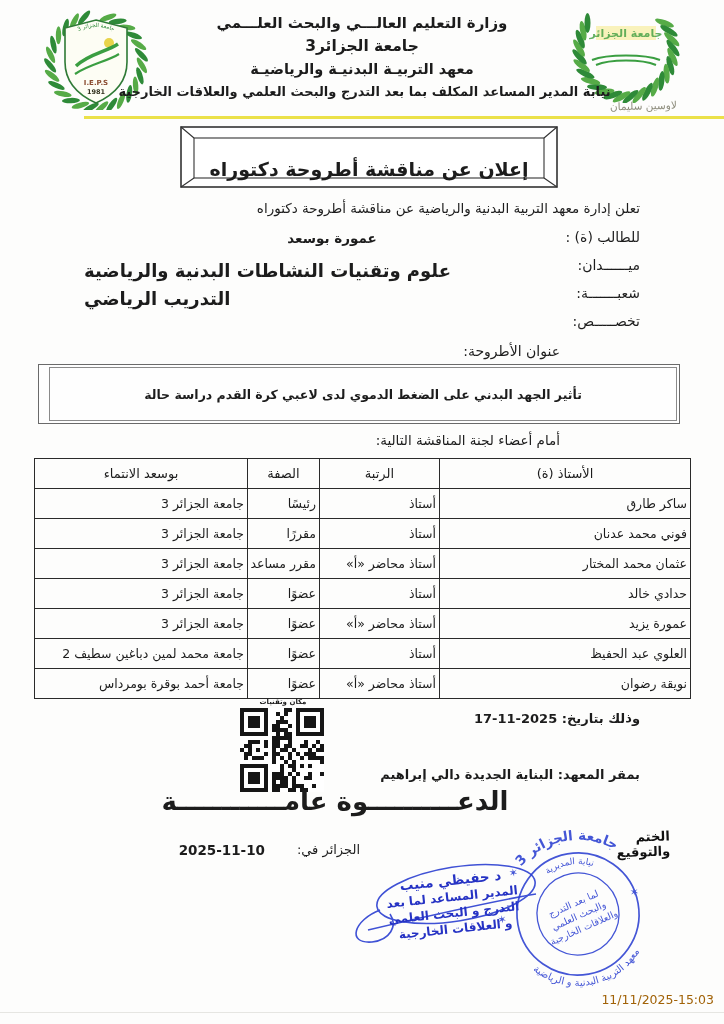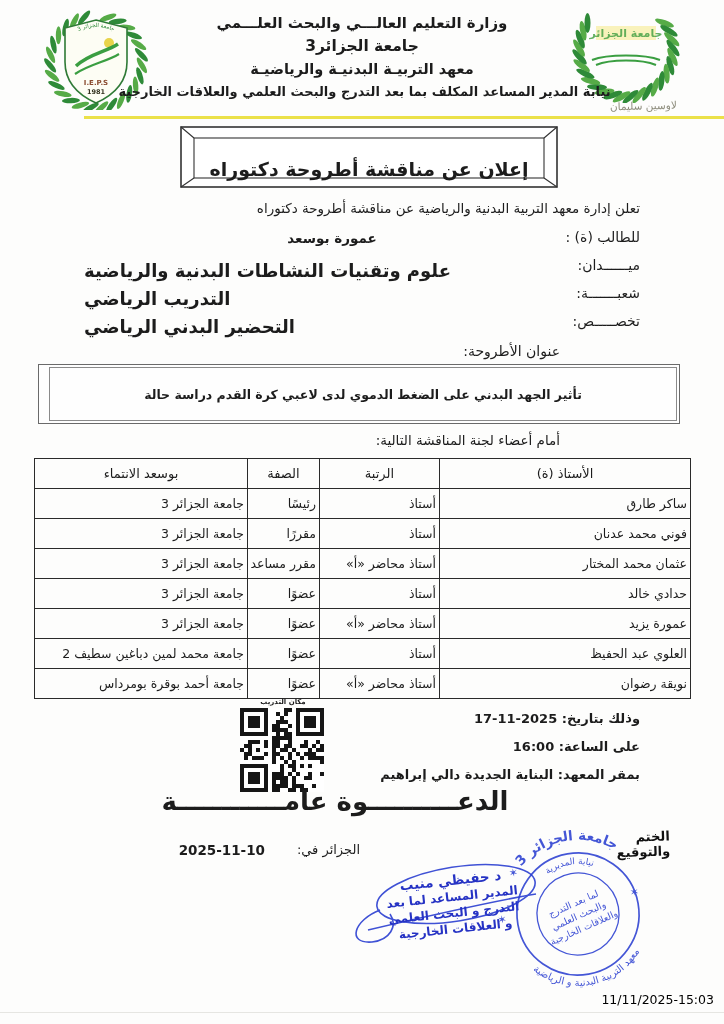--- a/index.html
+++ b/index.html
@@ -43,21 +43,21 @@
   .issued-date{left:160px;top:842px;width:105px;text-align:right;font-size:13.5px;font-weight:bold;}
   
   .stamp-label{left:578px;top:830px;width:92px;font-size:13px;font-weight:bold;color:#111;z-index:1;
                transform:rotate(-2deg);}
   .round-stamp{left:490px;top:826px;z-index:3;}
   .sig-strokes{left:338px;top:856px;z-index:2;}
   .sig-text{left:358px;top:872px;width:190px;text-align:center;color:#2633c4;z-index:2;
             transform:rotate(-6deg);font-weight:bold;}
   .sig-name{font-size:13.5px;line-height:17px;}
   .sig-line{font-size:12px;line-height:16px;}
-  .scan-time{left:596px;top:992px;width:118px;color:#000000;font-size:12.5px;direction:ltr;text-align:right;}
+  .scan-time{left:596px;top:992px;width:118px;color:#a16207;font-size:12.5px;direction:ltr;text-align:right;}
   .bottom-edge{left:0;top:1012px;width:724px;height:1px;background:#e6e6e2;}
   svg text{font-family:"DejaVu Sans",sans-serif;}
 </style>
 </head>
 <body>
 
 <div class="page">
 
   <svg class="abs" style="left:30px;top:4px;" width="132" height="106" viewBox="0 0 132 106">
     <g id="wreathL">
@@ -155,21 +155,20 @@
   <div class="abs rline label-lg" style="top:229px;">للطالب (ة) :</div>
   <div class="abs student-name">عمورة بوسعد</div>
 
   <div class="abs rline label-lg" style="top:257px;">ميــــــدان:</div>
   <div class="abs val-line" style="top:260px;">علوم وتقنيات النشاطات البدنية والرياضية</div>
 
   <div class="abs rline label-lg" style="top:285px;">شعبـــــــة:</div>
   <div class="abs val-line" style="top:288px;">التدريب الرياضي</div>
 
   <div class="abs rline label-lg" style="top:313px;">تخصـــــص:</div>
-  <div class="abs val-line" style="top:316px;">التحضير البدني الرياضي</div>
 
   <div class="abs thesis-label">عنوان الأطروحة:</div>
   <div class="abs thesis-box">
     <div class="inner">تأثير الجهد البدني على الضغط الدموي لدى لاعبي كرة القدم دراسة حالة</div>
   </div>
 
   <div class="abs committee-intro">أمام أعضاء لجنة المناقشة التالية:</div>
 
   <table class="committee">
     <colgroup>
@@ -225,21 +224,21 @@
         </tr>
         <tr>
           <td>نويقة رضوان</td>
           <td>أستاذ محاضر «أ»</td>
           <td>عضوًا</td>
           <td>جامعة أحمد بوقرة بومرداس</td>
         </tr>
       </tbody>
   </table>
 
-  <div class="abs qr-label">مكان التدريب</div>
+  <div class="abs qr-label">مكان وتقنيات</div>
   <svg class="abs" style="left:240px;top:708px;" width="84" height="84" viewBox="0 0 84 84" id="qr-svg">
     <rect x="0" y="0" width="84" height="84" fill="#ffffff"></rect>
   <rect x="0" y="0" width="28" height="4" fill="#161616"></rect>
       <rect x="0" y="24" width="28" height="4" fill="#161616"></rect>
       <rect x="0" y="0" width="4" height="28" fill="#161616"></rect>
       <rect x="24" y="0" width="4" height="28" fill="#161616"></rect>
       <rect x="8" y="8" width="12" height="12" fill="#161616"></rect>
       <rect x="56" y="0" width="28" height="4" fill="#161616"></rect>
       <rect x="56" y="24" width="28" height="4" fill="#161616"></rect>
       <rect x="56" y="0" width="4" height="28" fill="#161616"></rect>
@@ -364,21 +363,20 @@
       <rect x="72" y="76" width="4" height="4" fill="#161616"></rect>
       <rect x="32" y="80" width="4" height="4" fill="#161616"></rect>
       <rect x="36" y="80" width="4" height="4" fill="#161616"></rect>
       <rect x="48" y="80" width="4" height="4" fill="#161616"></rect>
       <rect x="52" y="80" width="4" height="4" fill="#161616"></rect>
       <rect x="60" y="80" width="4" height="4" fill="#161616"></rect>
       <rect x="64" y="80" width="4" height="4" fill="#161616"></rect>
     </svg>
 
   <div class="abs detail-line" style="top:711px;">وذلك بتاريخ:  2025-11-17</div>
-  <div class="abs detail-line" style="top:739px;">على الساعة:  16:00</div>
   <div class="abs detail-line" style="top:767px;">بمقر المعهد: البناية الجديدة دالي إبراهيم</div>
 
   <div class="abs invitation">الدعــــــــــوة عامــــــــــــة</div>
 
   <div class="abs issued-label">الجزائر في:</div>
   <div class="abs issued-date">2025-11-10</div>
 
   <div class="abs stamp-label">الختم والتوقيع</div>
 
   <svg class="abs round-stamp" width="176" height="176" viewBox="0 0 176 176">

